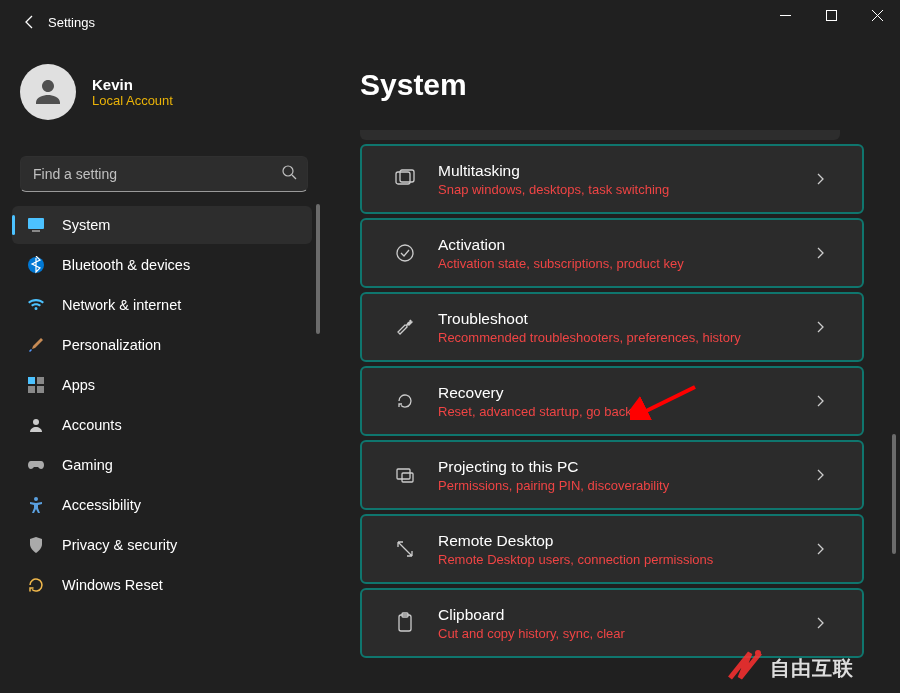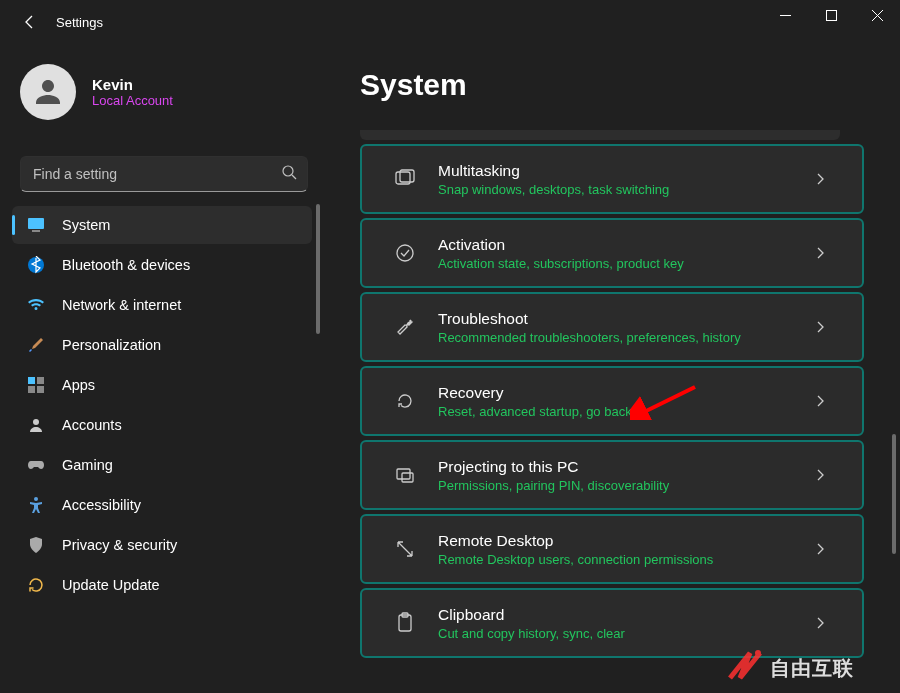--- a/index.html
+++ b/index.html
@@ -1,34 +1,34 @@
 <!DOCTYPE html>
 <html><head>
 <meta charset="utf-8">
 <style>
   * { box-sizing: border-box; margin: 0; padding: 0; font-family: "Segoe UI", sans-serif; }
   body { background: #202020; color: #ffffff; width: 900px; height: 693px; overflow: hidden; position: relative; }
 
   
   .titlebar { height: 44px; display: flex; align-items: center; padding: 0 12px; }
   .back-btn { width: 36px; height: 36px; display: flex; align-items: center; justify-content: center; cursor: pointer; border-radius: 4px; }
-  .title-text { font-size: 13px; margin-left: 8px; }
+  .title-text { font-size: 13px; }
   .win-controls { position: absolute; top: 0; right: 0; display: flex; }
   .win-btn { width: 46px; height: 30px; display: flex; align-items: center; justify-content: center; cursor: pointer; }
   .win-btn svg, .back-btn svg { stroke: #fff; }
 
   .content { display: flex; height: calc(100% - 44px); }
 
   
   .sidebar { width: 320px; padding: 8px 0 8px 8px; display: flex; flex-direction: column; }
   .profile { display: flex; align-items: center; padding: 12px 12px 20px 12px; }
   .avatar { width: 56px; height: 56px; border-radius: 50%; background: #e0e0e0; display: flex; align-items: center; justify-content: center; margin-right: 16px; }
   .avatar svg { fill: #505050; }
   .profile-name { font-size: 15px; font-weight: 600; }
-  .profile-sub { font-size: 13px; color: #d946ef; }
+  .profile-sub { font-size: 13px; color: #eab308; }
 
   .search-wrap { padding: 16px 12px 12px 12px; }
   .search { position: relative; background: #2d2d2d; border: 1px solid #303030; border-bottom: 1px solid #9a9a9a; border-radius: 6px; height: 36px; display: flex; align-items: center; padding: 0 36px 0 12px; }
   .search input { background: transparent; border: none; outline: none; color: #c0c0c0; font-size: 14px; width: 100%; }
   .search input::placeholder { color: #c0c0c0; }
   .search-icon { position: absolute; right: 10px; top: 50%; transform: translateY(-50%); }
 
   .nav { flex: 1; overflow: hidden; position: relative; }
   .nav-scroll { position: absolute; right: 0; top: 0; width: 4px; height: 100%; }
   .nav-scroll::after { content: ""; position: absolute; right: 0; top: 0; width: 4px; height: 130px; background: #6b6b6b; border-radius: 2px; }
@@ -39,21 +39,21 @@
 
   
   .main { flex: 1; padding: 24px 12px 0 40px; position: relative; overflow: hidden; }
   .page-title { font-size: 30px; font-weight: 600; margin-bottom: 28px; }
   .card-top-strip { height: 10px; background: #2d2d2d; border-radius: 0 0 6px 6px; margin-bottom: 4px; width: calc(100% - 24px); }
   .cards { width: calc(100% - 24px); }
   .card { background: #2b2b2b; border: 2px solid #0f766e; border-radius: 6px; height: 70px; display: flex; align-items: center; padding: 0 30px; margin-bottom: 4px; cursor: pointer; }
   .card-icon { width: 26px; height: 26px; margin-right: 20px; display: flex; align-items: center; justify-content: center; }
   .card-text { flex: 1; }
   .card-title { font-size: 15.5px; font-weight: 400; }
-  .card-sub { font-size: 13px; color: #22c55e; margin-top: 2px; }
+  .card-sub { font-size: 13px; color: #ef4444; margin-top: 2px; }
   .chevron { width: 24px; display: flex; align-items: center; justify-content: center; }
 
   .main-scroll { position: absolute; right: 4px; top: 130px; width: 4px; height: 400px; }
   .main-scroll::after { content: ""; position: absolute; right: 0; top: 260px; width: 4px; height: 120px; background: #6b6b6b; border-radius: 2px; }
 
   
   .arrow { position: absolute; left: 630px; top: 384px; pointer-events: none; }
 
   
   .watermark { position: absolute; right: 0; bottom: 0; opacity: 0.85; pointer-events: none; }
@@ -196,21 +196,21 @@
           </span>
         <span>Privacy &amp; security</span>
       </div>
       <div class="nav-item">
         <span class="nav-icon">
             <svg width="18" height="18" viewBox="0 0 18 18" fill="none" stroke="#f0b84c" stroke-width="1.5">
               <path d="M3 9a6 6 0 1 1 2 4.5"></path>
               <path d="M3 15v-3h3" stroke-linecap="round"></path>
             </svg>
           </span>
-        <span>Update Update</span>
+        <span>Windows Reset</span>
       </div>
       <div class="nav-scroll"></div>
     </div>
   </div>
 
   <div class="main">
     <div class="page-title">System</div>
 
     <div class="cards">
       <div class="card-top-strip"></div>

